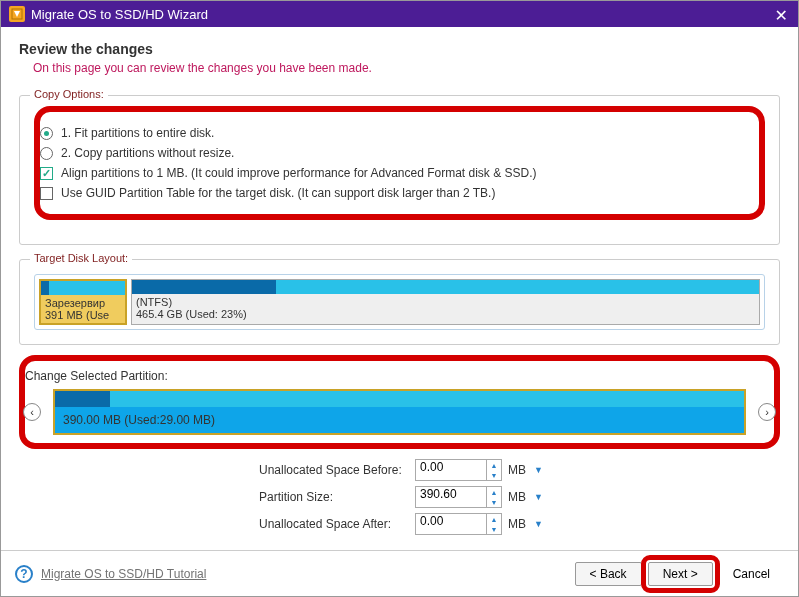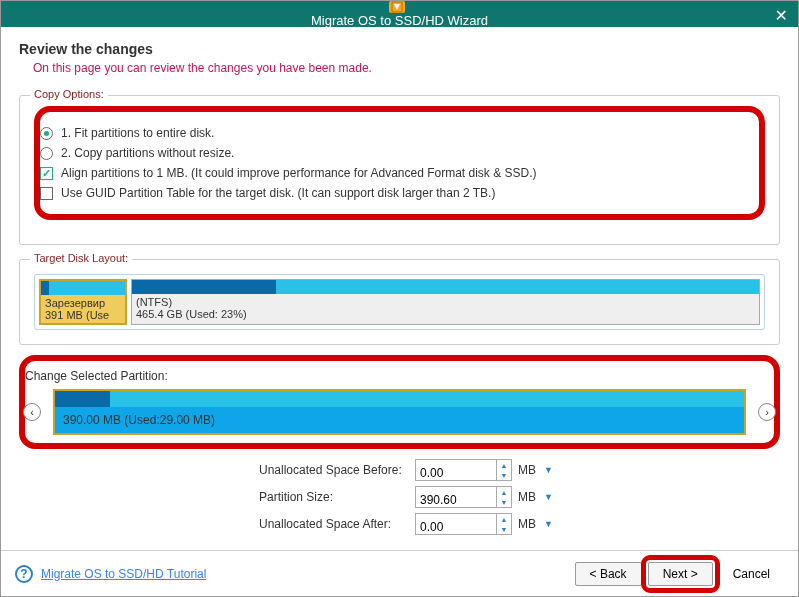--- a/index.html
+++ b/index.html
@@ -1,18 +1,18 @@
 <!DOCTYPE html>
 <html><head>
 <meta charset="utf-8">
 <style>
 * { box-sizing: border-box; margin: 0; padding: 0; }
 body { font-family: Tahoma, Arial, sans-serif; font-size: 12px; color: #333; background: #fff; width: 799px; height: 597px; overflow: hidden; position: relative; border: 1px solid #999; }
 
-.titlebar { background: #0f766e; color: #fff; height: 26px; display: flex; align-items: center; padding: 0 8px; position: relative; flex-direction: column; }
+.titlebar { background: #4c1d95; color: #fff; height: 26px; display: flex; align-items: center; padding: 0 8px; position: relative; }
 .titlebar .app-icon { width: 16px; height: 16px; background: #f5a623; border-radius: 2px; margin-right: 6px; display: flex; align-items: center; justify-content: center; }
 .titlebar .title { font-size: 13px; }
 .titlebar .close { position: absolute; right: 10px; top: 5px; font-size: 16px; cursor: pointer; }
 
 .content { padding: 14px 18px 0 18px; }
 .heading { font-size: 14px; font-weight: bold; margin-bottom: 4px; }
 .subheading { font-size: 12px; color: #be185d; margin-left: 14px; margin-bottom: 20px; }
 
 .fieldset { border: 1px solid #ccc; border-radius: 3px; padding: 10px 14px 14px 14px; margin-bottom: 14px; position: relative; }
 .fieldset .legend { position: absolute; top: -8px; left: 10px; background: #fff; padding: 0 4px; font-size: 11px; color: #7f1d1d; }
@@ -43,30 +43,30 @@
 .slider-area { position: relative; }
 .scroll-btn { width: 18px; height: 18px; border: 1px solid #888; border-radius: 50%; background: #fff; display: flex; align-items: center; justify-content: center; font-size: 11px; position: absolute; top: 50%; transform: translateY(-50%); cursor: pointer; }
 .scroll-left { left: -2px; }
 .scroll-right { right: -2px; }
 .slider-track { margin: 0 28px; border: 2px solid #c9a227; background: #0ea5e9; }
 .slider-top { height: 16px; display: flex; }
 .slider-label { padding: 6px 8px; font-size: 12px; }
 
 .form-row { display: flex; align-items: center; margin: 5px 0; }
 .form-label { width: 396px; text-align: left; padding-right: 6px; padding-left: 240px; font-size: 12px; }
-.spinner { display: flex; align-items: flex-end; border: 1px solid #aaa; height: 22px; gap: 10px; }
+.spinner { display: flex; align-items: flex-start; border: 1px solid #aaa; height: 22px; }
 .spinner input { border: none; width: 70px; padding: 0 4px; font-size: 12px; outline: none; background: #fff; }
 .spinner .spins { display: flex; flex-direction: column; border-left: 1px solid #aaa; }
 .spinner .spins div { width: 14px; height: 10px; font-size: 7px; color: #2980c9; display:flex; align-items:center; justify-content:center; cursor:pointer; }
 .unit { margin: 0 6px; font-size: 12px; }
 .dd { color: #2980c9; font-size: 9px; cursor: pointer; padding: 0 2px; }
 
 .footer { position: absolute; bottom: 0; left: 0; right: 0; border-top: 1px solid #ccc; background: #fff; height: 46px; display: flex; align-items: center; padding: 0 14px; }
 .help-icon { width: 18px; height: 18px; border: 2px solid #2980c9; border-radius: 50%; color: #2980c9; display: flex; align-items: center; justify-content: center; font-size: 12px; font-weight: bold; margin-right: 8px; }
-.tutorial-link { color: #3b82f6; text-decoration: underline; font-size: 12px; cursor: pointer; }
+.tutorial-link { color: #737373; text-decoration: underline; font-size: 12px; cursor: pointer; }
 .footer-buttons { margin-left: auto; display: flex; align-items: center; gap: 6px; }
 .btn { border: 1px solid #999; background: #f5f5f5; padding: 4px 14px; font-size: 12px; cursor: pointer; border-radius: 2px; }
 .btn.highlight { outline: 5px solid #d40000; outline-offset: 2px; border-radius: 2px; }
 .btn.cancel { border: none; background: none; }
 </style>
 </head>
 <body>
 
 <div class="titlebar">
   <div class="app-icon">

